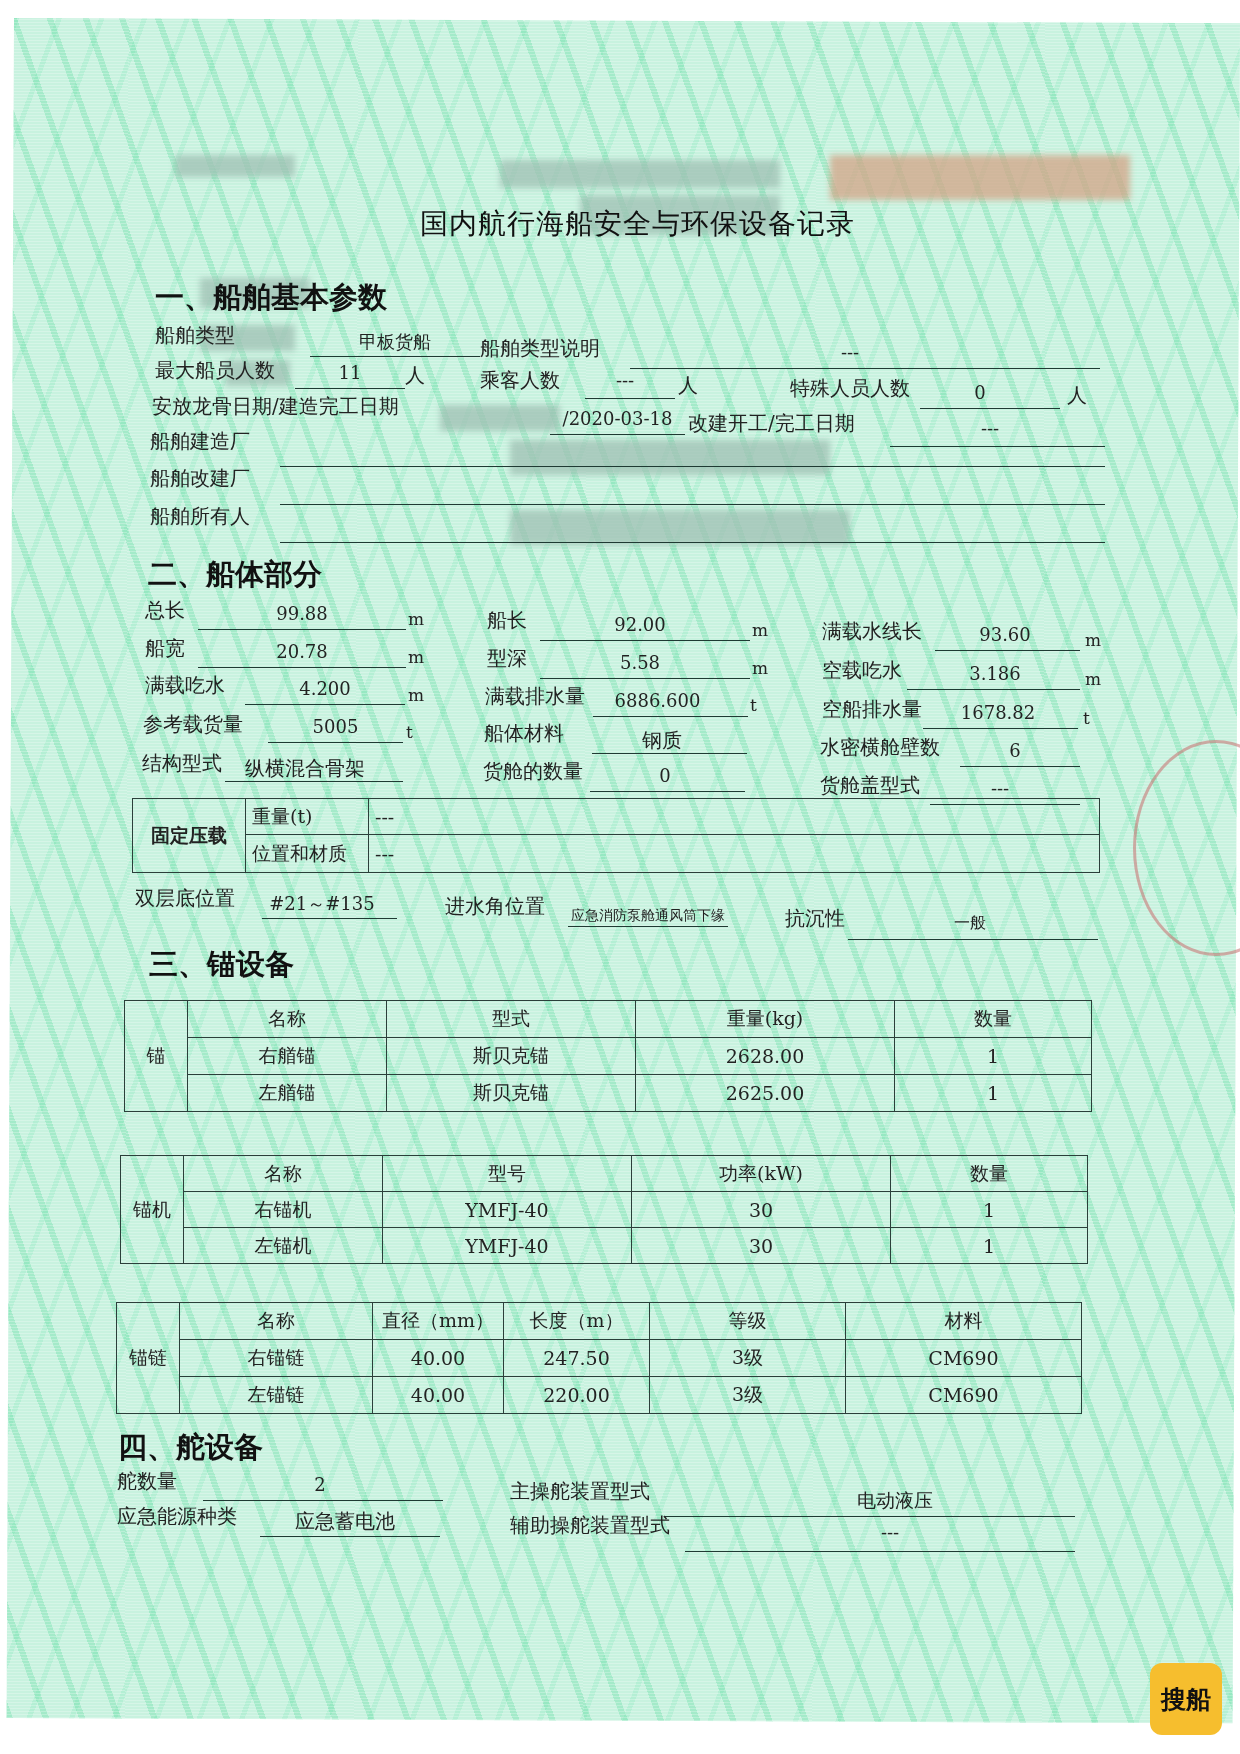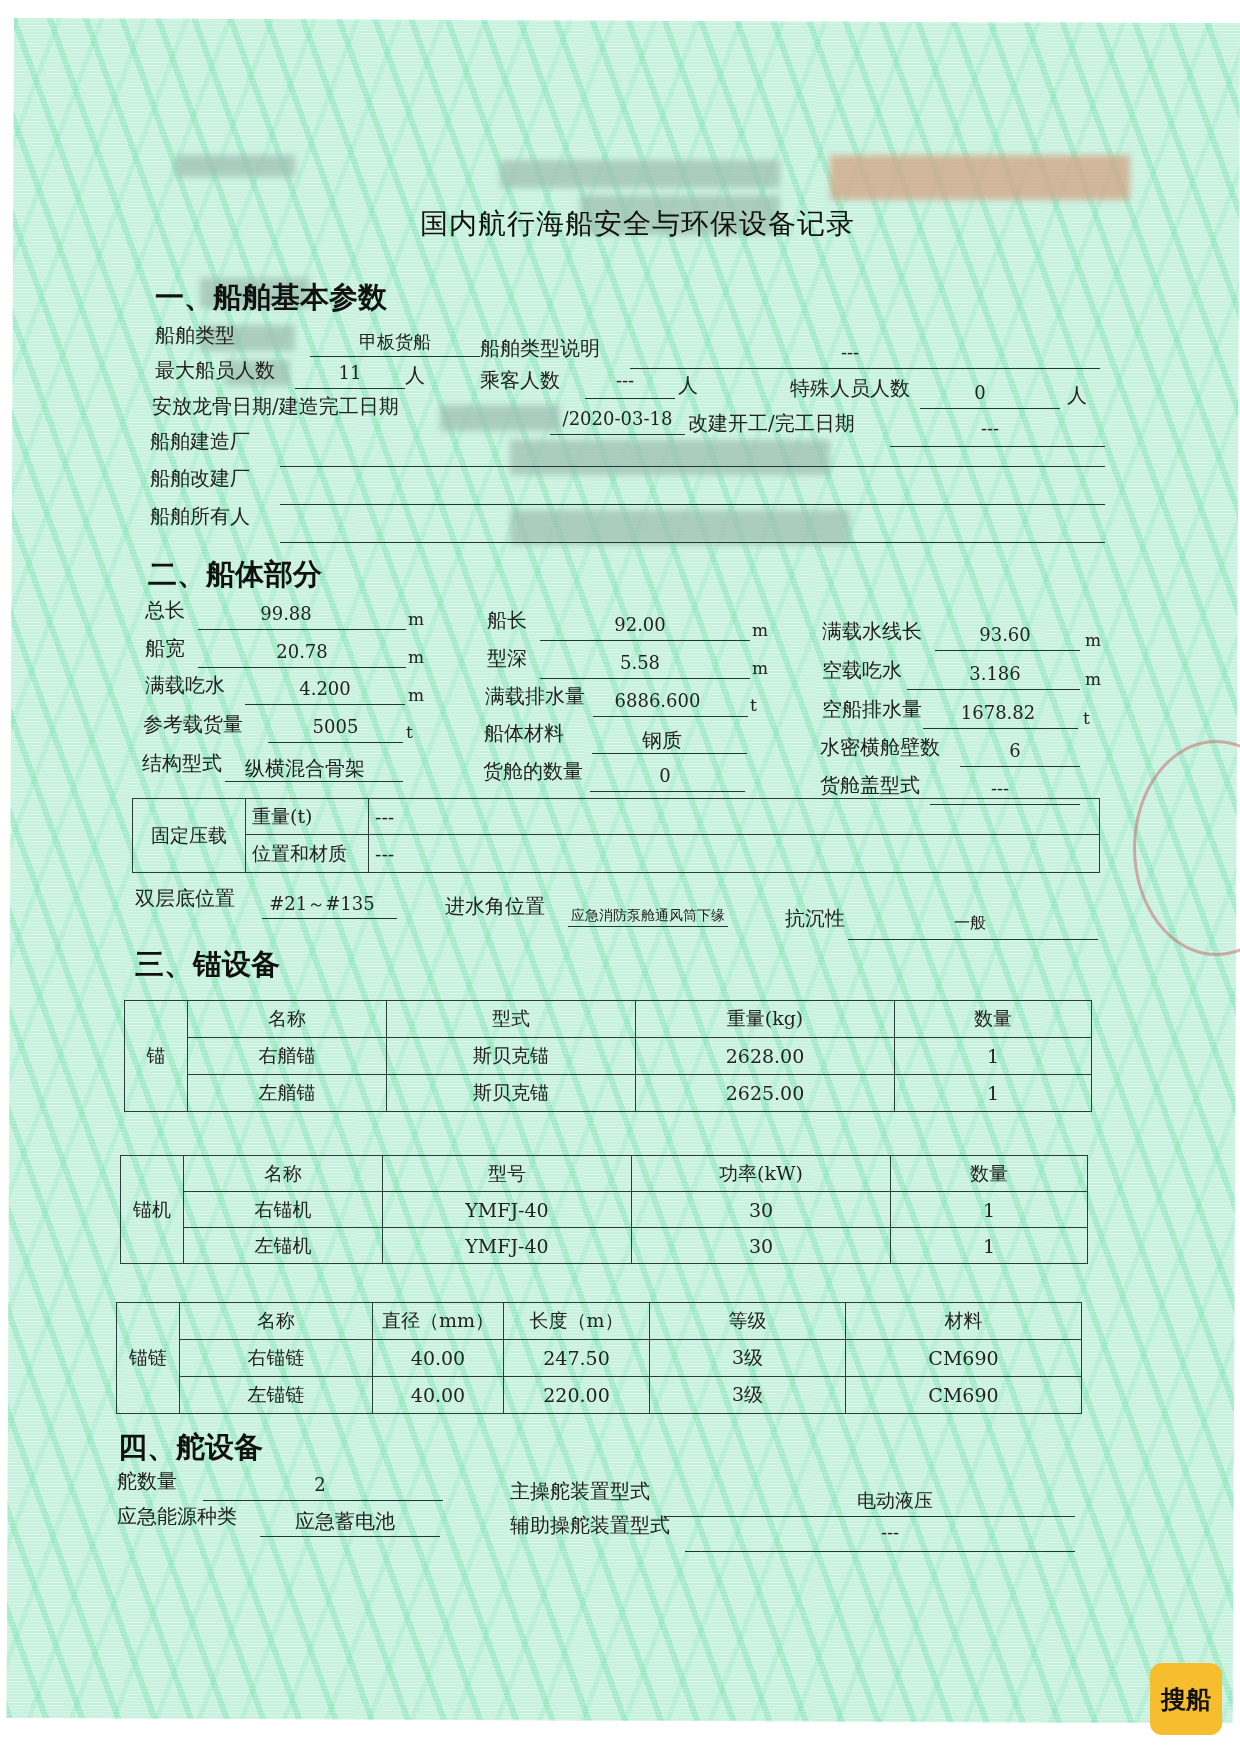--- a/index.html
+++ b/index.html
@@ -95,21 +95,21 @@
 <div class="abs lbl" style="left:150px;top:465px;">船舶改建厂</div>
 <div class="abs ul" style="left:280px;top:478px;width:825px;"></div>
 <div class="abs lbl" style="left:150px;top:503px;">船舶所有人</div>
 <div class="abs ul" style="left:280px;top:516px;width:825px;"></div>
 
 <div class="abs h" style="left:148px;top:555px;">二、船体部分</div>
 
 <div>
   <div class="abs lbl" style="left:145px;top:597px;">总长</div>
   <div class="abs ul" style="left:198px;top:603px;width:208px;"></div>
-  <div class="abs val" style="left:182px;top:603px;width:208px;text-align:center;">99.88</div>
+  <div class="abs val" style="left:198px;top:603px;width:208px;text-align:center;">99.88</div>
   <div class="abs unit" style="left:408px;top:609px;">m</div>
 
   <div class="abs lbl" style="left:145px;top:635px;">船宽</div>
   <div class="abs ul" style="left:198px;top:641px;width:208px;"></div>
   <div class="abs val" style="left:198px;top:641px;width:208px;">20.78</div>
   <div class="abs unit" style="left:408px;top:647px;">m</div>
 
   <div class="abs lbl" style="left:145px;top:672px;">满载吃水</div>
   <div class="abs ul" style="left:245px;top:678px;width:160px;"></div>
   <div class="abs val" style="left:245px;top:678px;width:160px;">4.200</div>
@@ -171,42 +171,42 @@
   <div class="abs val" style="left:960px;top:740px;width:110px;">6</div>
 
   <div class="abs lbl" style="left:820px;top:772px;">货舱盖型式</div>
   <div class="abs ul" style="left:930px;top:778px;width:150px;"></div>
   <div class="abs val" style="left:930px;top:778px;width:140px;">---</div>
 </div>
 
 <table class="grid" style="left:132px;top:798px;width:968px;">
   <tbody>
       <tr style="height:36px;">
-    <td rowspan="2" style="width:112px;">固定压载</td>
+    <td rowspan="2" style="width:112px;font-weight:bold;">固定压载</td>
     <td style="width:116px;text-align:left;padding-left:6px;">重量(t)</td>
     <td style="text-align:left;padding-left:6px;">---</td>
   </tr>
   <tr style="height:38px;">
     <td style="text-align:left;padding-left:6px;">位置和材质</td>
     <td style="text-align:left;padding-left:6px;">---</td>
   </tr>
 </tbody>
   </table>
 
 <div class="abs lbl" style="left:135px;top:885px;">双层底位置</div>
 <div class="abs ul" style="left:262px;top:892px;width:135px;"></div>
 <div class="abs val" style="left:262px;top:892px;width:120px;">#21～#135</div>
 <div class="abs lbl" style="left:445px;top:893px;">进水角位置</div>
 <div class="abs ul" style="left:568px;top:900px;width:160px;"></div>
 <div class="abs val small" style="left:568px;top:907px;width:160px;">应急消防泵舱通风筒下缘</div>
 <div class="abs lbl" style="left:785px;top:905px;">抗沉性</div>
 <div class="abs ul" style="left:848px;top:913px;width:250px;"></div>
 <div class="abs val" style="left:920px;top:913px;width:100px;font-size:16px;">一般</div>
 
-<div class="abs h" style="left:135px;top:945px;font-family:Liberation Mono, monospace;">三、锚设备</div>
+<div class="abs h" style="left:149px;top:945px;font-family:Liberation Mono, monospace;">三、锚设备</div>
 
 <table class="grid" style="left:124px;top:1000px;width:968px;">
   <tbody>
       <tr style="height:37px;">
     <td rowspan="3" style="width:62px;">锚</td>
     <td style="width:198px;">名称</td>
     <td rowspan="1" style="width:248px;">型式</td>
     <td style="width:258px;">重量(kg)</td>
     <td>数量</td>
   </tr>

